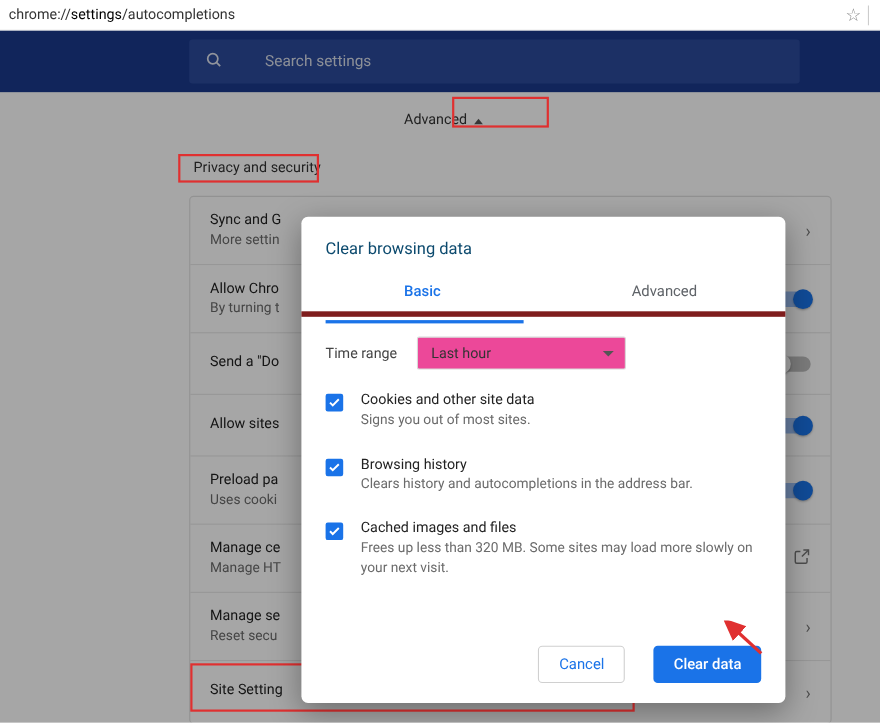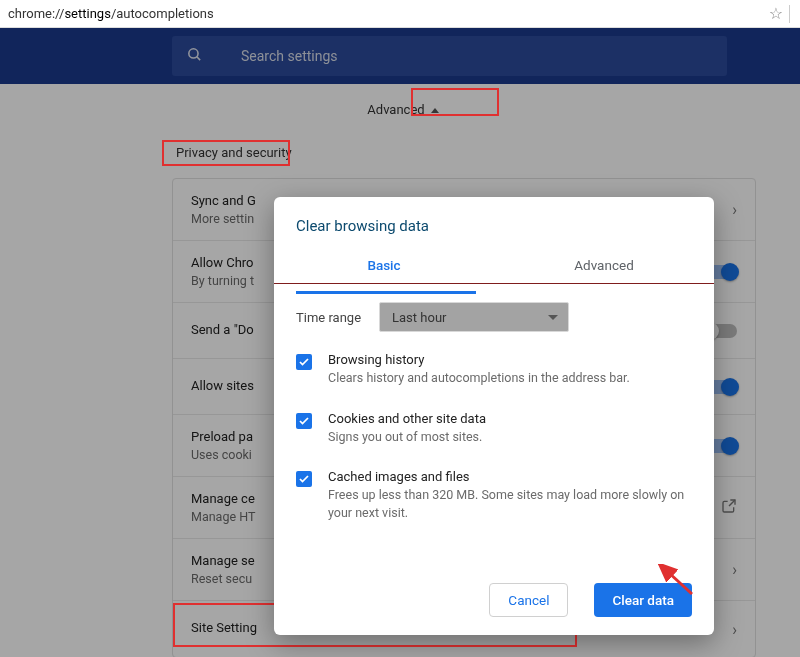--- a/index.html
+++ b/index.html
@@ -40,28 +40,28 @@
     .toggle.on::after { right: -2px; background: #1a73e8; }
     .toggle.off { background: #bdbdbd; }
     .toggle.off::after { left: -2px; background: #fff; }
     
     .annot-red { border: 2px solid #e03030; position: absolute; pointer-events: none; }
     
     .scrim { position: absolute; inset: 0; background: rgba(0,0,0,0.35); }
     
     .dialog { position: absolute; left: 274px; top: 169px; width: 440px; background: #fff; border-radius: 6px; box-shadow: 0 8px 28px rgba(0,0,0,0.35); padding-bottom: 18px; }
     .dialog-title { font-size: 15px; color: #0c4a6e; padding: 20px 22px 16px; }
-    .tabs { display: flex; border-bottom: 1px solid #7f1d1d; }
+    .tabs { display: flex; border-bottom: 5px solid #7f1d1d; }
     .tab { flex: 1; text-align: center; font-size: 13.5px; padding: 6px 0 10px; color: #5f6368; cursor: pointer; }
     .tab.active { color: #1a73e8; font-weight: 500; }
     .tab-underline { position: absolute; height: 2.5px; background: #1a73e8; width: 180px; left: 22px; top: 94px; }
     
     .time-row { display: flex; align-items: center; padding: 18px 22px 8px; gap: 18px; }
     .time-label { font-size: 13px; color: #444; }
-    .dropdown { border: 1px solid #d8d8d8; background: #a3a3a3; height: 30px; display: flex; align-items: center; padding: 0 12px; width: 190px; font-size: 13px; color: #333; position: relative; border-radius: 2px; }
+    .dropdown { border: 1px solid #d8d8d8; background: #ec4899; height: 30px; display: flex; align-items: center; padding: 0 12px; width: 190px; font-size: 13px; color: #333; position: relative; border-radius: 2px; }
     .dropdown .ddtri { position: absolute; right: 10px; top: 12px; width: 0; height: 0; border-left: 5px solid transparent; border-right: 5px solid transparent; border-top: 5px solid #555; }
     
     .check-row { display: flex; padding: 12px 22px; gap: 16px; align-items: flex-start; }
     .checkbox { width: 16px; height: 16px; background: #1a73e8; border-radius: 2px; display: flex; align-items: center; justify-content: center; flex-shrink: 0; margin-top: 2px; }
     .checkbox svg { width: 12px; height: 12px; }
     .check-text .ct-title { font-size: 13px; color: #222; margin-bottom: 2px; }
     .check-text .ct-sub { font-size: 12.5px; color: #6b6b6b; line-height: 1.4; }
     
     .dialog-actions { display: flex; justify-content: flex-end; gap: 26px; padding: 50px 22px 0; }
     .btn { height: 34px; border-radius: 4px; font-size: 13.5px; padding: 0 18px; display: flex; align-items: center; cursor: pointer; }
@@ -192,33 +192,33 @@
     </div>
 
     <div id="dialog-options">
         <div class="check-row">
           <div class="checkbox">
             <svg viewBox="0 0 24 24" fill="none" stroke="#fff" stroke-width="3.5">
               <polyline points="4,12 9,17 20,6"></polyline>
             </svg>
           </div>
           <div class="check-text">
-            <div class="ct-title">Browsing history</div>
-            <div class="ct-sub">Clears history and autocompletions in the address bar.</div>
+            <div class="ct-title">Cookies and other site data</div>
+            <div class="ct-sub">Signs you out of most sites.</div>
           </div>
         </div>
         <div class="check-row">
           <div class="checkbox">
             <svg viewBox="0 0 24 24" fill="none" stroke="#fff" stroke-width="3.5">
               <polyline points="4,12 9,17 20,6"></polyline>
             </svg>
           </div>
           <div class="check-text">
-            <div class="ct-title">Cookies and other site data</div>
-            <div class="ct-sub">Signs you out of most sites.</div>
+            <div class="ct-title">Browsing history</div>
+            <div class="ct-sub">Clears history and autocompletions in the address bar.</div>
           </div>
         </div>
         <div class="check-row">
           <div class="checkbox">
             <svg viewBox="0 0 24 24" fill="none" stroke="#fff" stroke-width="3.5">
               <polyline points="4,12 9,17 20,6"></polyline>
             </svg>
           </div>
           <div class="check-text">
             <div class="ct-title">Cached images and files</div>

